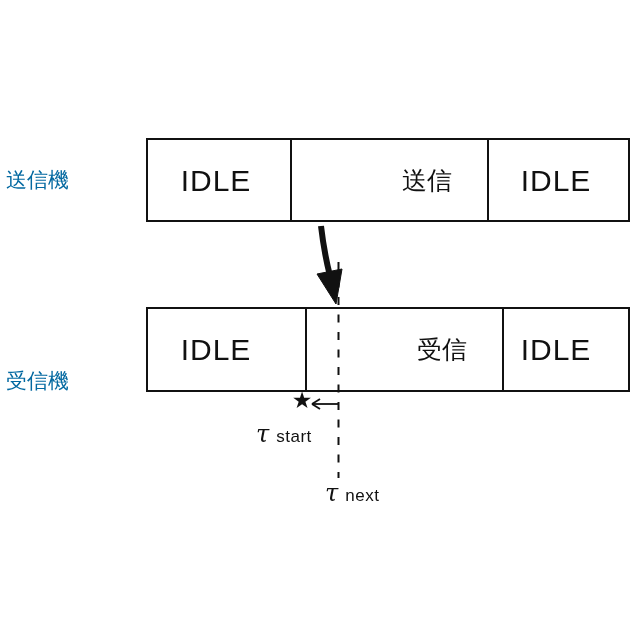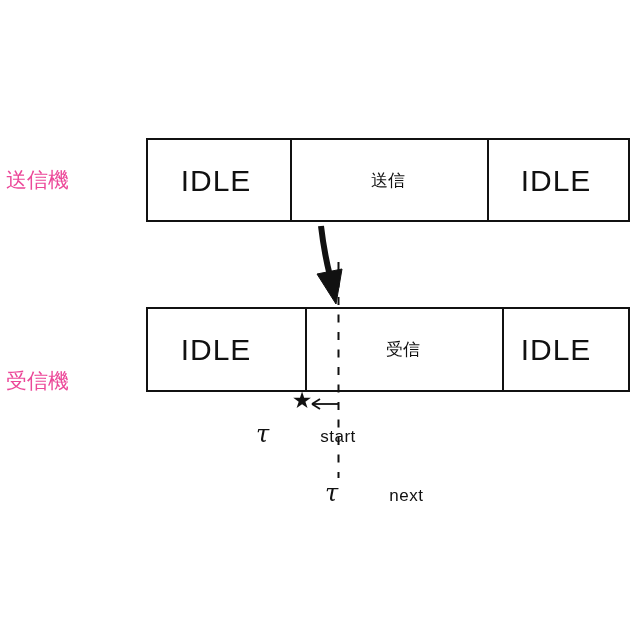--- a/index.html
+++ b/index.html
@@ -16,21 +16,21 @@
     color: #111111;
     overflow: hidden;
   }
   
   .row-label {
     position: absolute;
     left: 6px;
     transform: translateY(-50%);
     font-size: 21px;
     letter-spacing: 0px;
-    color: #ec4899;
+    color: #0369a1;
     white-space: nowrap;
   }
   .row-label.tx { top: 180px; }
   .row-label.rx { top: 349px; margin-top: 32px; }
 
   
   .timeline {
     position: absolute;
     left: 146px;
     width: 480px;
@@ -55,21 +55,21 @@
 
   
   .seg-label {
     position: absolute;
     transform: translate(-50%, -50%);
     white-space: nowrap;
     color: #111111;
     z-index: 3;
   }
   .seg-label.latin { font-size: 30px; letter-spacing: 1px; }
-  .seg-label.cjk   { font-size: 17px; }
+  .seg-label.cjk   { font-size: 25px; margin-left: 39px; }
 
   
   svg.overlay {
     position: absolute;
     left: 0;
     top: 0;
     z-index: 4;
     pointer-events: none;
   }
 
@@ -97,21 +97,20 @@
   .tau-note .tau {
     font-family: "DejaVu Serif", serif;
     font-style: italic;
     font-size: 24px;
     line-height: 1;
   }
   .tau-note .word {
     font-size: 17px;
     letter-spacing: 0.5px;
     line-height: 1;
-    margin-left: 44px;
   }
   .tau-note.start { left: 256px; top: 422px; }
   .tau-note.next  { left: 325px; top: 481px; }
 </style>
 </head>
 <body>
 
 <div class="canvas">
 
   <div class="row-label tx">送信機</div>

